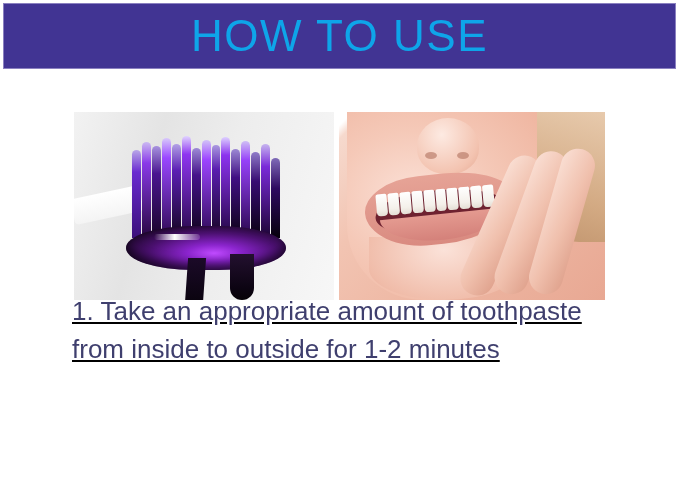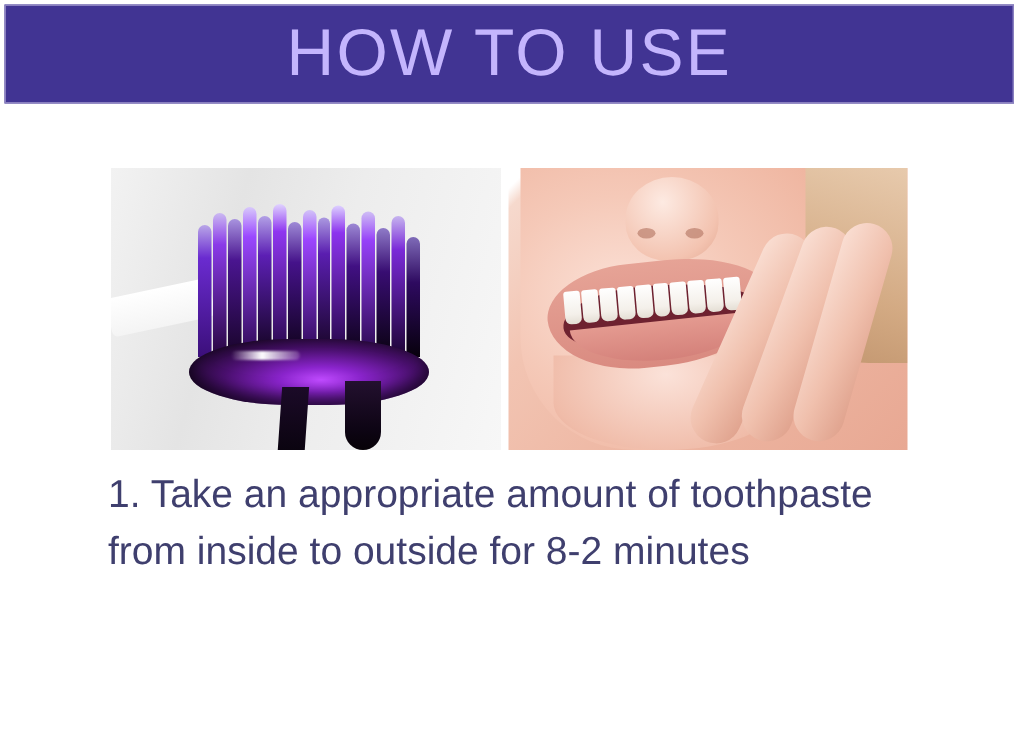--- a/index.html
+++ b/index.html
@@ -23,21 +23,21 @@
     width: 673px;
     height: 66px;
     background: #413493;
     border: 1px solid #8a80c0;
     box-sizing: border-box;
     display: flex;
     align-items: center;
     justify-content: center;
   }
   .banner-title {
-    color: #c4b5fd;
+    color: #0ea5e9;
     font-size: 44px;
     font-weight: 400;
     letter-spacing: 1.5px;
     line-height: 1;
     font-family: "Liberation Sans", sans-serif;
     white-space: nowrap;
   }
 
   
   .photo-strip {
@@ -248,22 +248,23 @@
     height: 130px;
     background: linear-gradient(200deg, #e6cdae 0%, #cfa97f 60%, #b88e64 100%);
     border-radius: 0 0 0 70%;
     opacity: .85;
   }
 
   
   .instructions {
     position: absolute;
     left: 72px;
-    top: 310px;
+    top: 292px;
     width: 590px;
+    text-decoration: underline;
   }
   .instr-line {
     color: #3f3f6e;
     font-size: 26px;
     line-height: 38px;
     font-weight: 400;
     white-space: nowrap;
     font-family: "Liberation Sans", sans-serif;
   }
 </style>
@@ -330,14 +331,14 @@
       <div class="finger f1"></div>
       <div class="finger f2"></div>
       <div class="finger f3"></div>
     </div>
   </div>
 
 </div>
 
 <div class="instructions">
   <div class="instr-line">1. Take an appropriate amount of toothpaste</div>
-  <div class="instr-line">from inside to outside for 8-2 minutes</div>
+  <div class="instr-line">from inside to outside for 1-2 minutes</div>
 </div>
 
 </body></html>

